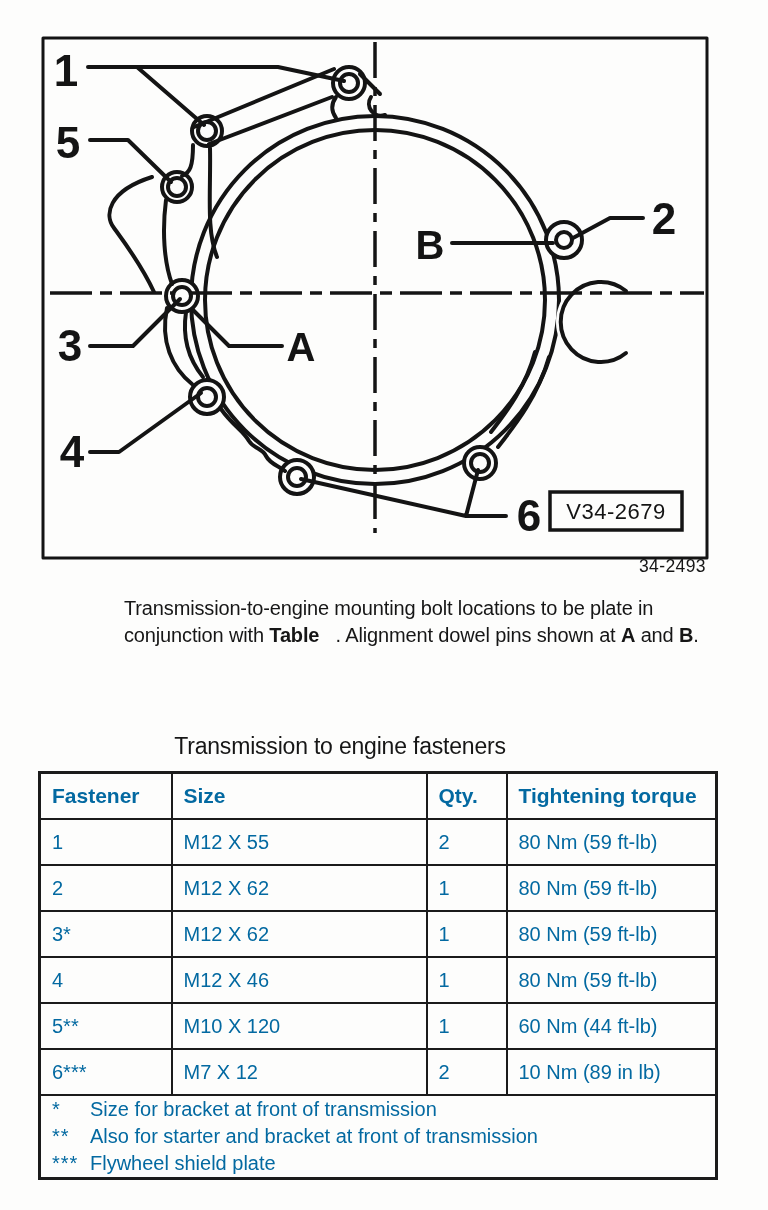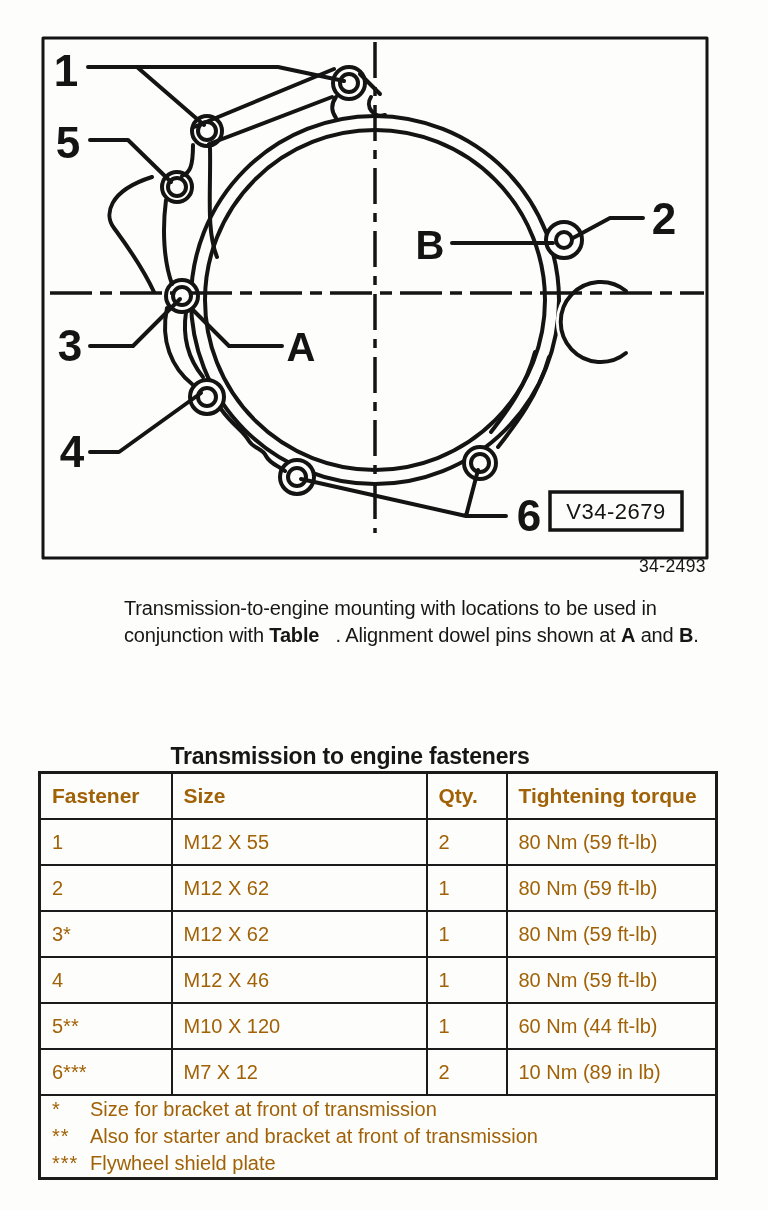--- a/index.html
+++ b/index.html
@@ -13,27 +13,27 @@
   .fig-number{
     position:absolute; left:520px; top:556px; width:186px; text-align:right;
     font-size:17.5px; letter-spacing:.4px; font-weight:400;
   }
   .caption{
     position:absolute; left:124px; top:595px; width:596px; margin:0;
     font-size:20px; line-height:26.5px; letter-spacing:-0.15px;
   }
   .caption b{font-weight:700;}
   .table-title{
-    position:absolute; left:38px; top:731px; width:600px; margin:12px;
-    text-align:center; font-size:23px; font-weight:700; letter-spacing:-0.2px;
+    position:absolute; left:38px; top:731px; width:600px; margin:2px;
+    text-align:center; font-size:23px; font-weight:400; letter-spacing:-0.2px;
   }
   table.fastener-table{
     position:absolute; left:38px; top:771px; width:677px;
     border-collapse:collapse; table-layout:fixed;
-    font-size:20px; color:#a16207;
+    font-size:20px; color:#0369a1;
   }
   table.fastener-table col.c1{width:132px;}
   table.fastener-table col.c2{width:255px;}
   table.fastener-table col.c3{width:80px;}
   table.fastener-table col.c4{width:210px;}
   table.fastener-table th, table.fastener-table td{
     border:2px solid #1b1b1b; height:44px; padding:0 0 0 11px;
     text-align:left; vertical-align:middle; white-space:nowrap; overflow:hidden;
   }
   table.fastener-table{border:3px solid #1b1b1b;}
@@ -122,21 +122,21 @@
     <text class="svg-label" x="529" y="531" font-size="44" text-anchor="middle">6</text>
     <text class="svg-label" x="301" y="361" font-size="40" text-anchor="middle">A</text>
     <text class="svg-label" x="430" y="259" font-size="40" text-anchor="middle">B</text>
 
     <rect x="550" y="492" width="132" height="38" fill="#fdfdfc" stroke="#141414" stroke-width="3.5"></rect>
     <text x="616" y="519" font-size="22" text-anchor="middle" font-family="Liberation Sans, sans-serif" fill="#141414" letter-spacing="0.5">V34-2679</text>
   </svg>
 
   <div class="fig-number">34-2493</div>
 
-  <p class="caption"><span>Transmission-to-engine mounting with locations to be used in conjunction with </span><b>Table</b><span>&nbsp;&nbsp; . Alignment dowel pins shown at </span><b>A</b><span> and </span><b>B</b><span>.</span></p>
+  <p class="caption"><span>Transmission-to-engine mounting bolt locations to be plate in conjunction with </span><b>Table</b><span>&nbsp;&nbsp; . Alignment dowel pins shown at </span><b>A</b><span> and </span><b>B</b><span>.</span></p>
 
   <h2 class="table-title">Transmission to engine fasteners</h2>
 
   <table class="fastener-table">
     <colgroup>
         <col class="c1">
         <col class="c2">
         <col class="c3">
         <col class="c4">
       </colgroup>

